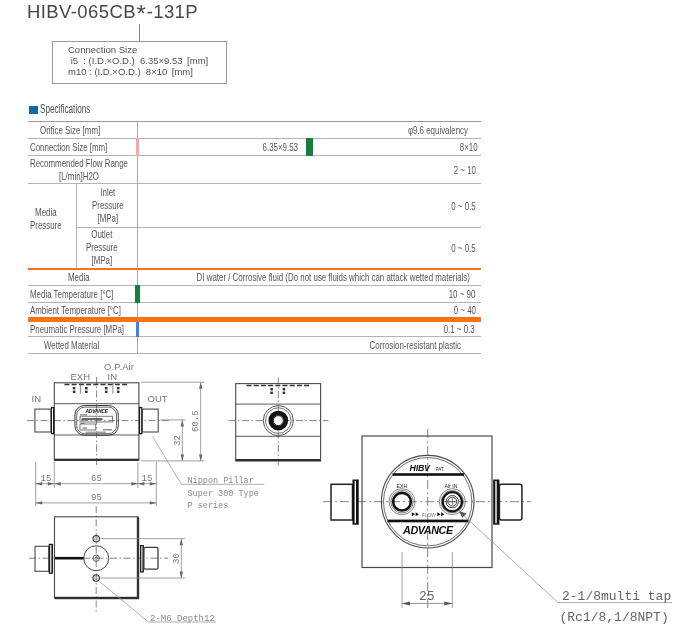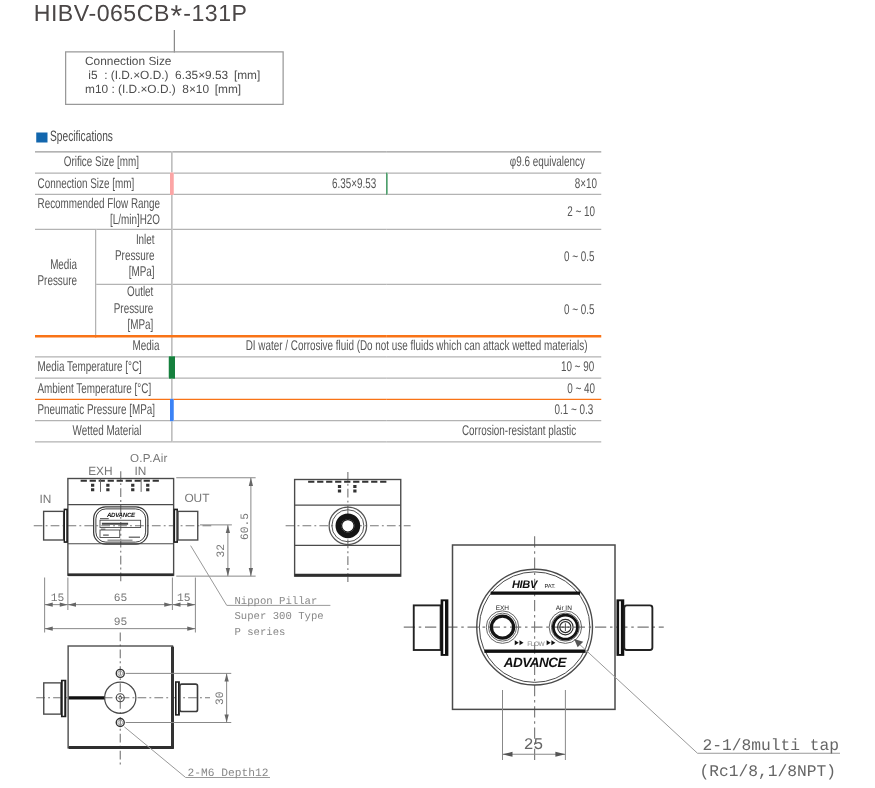--- a/index.html
+++ b/index.html
@@ -3,21 +3,21 @@
 <meta charset="utf-8">
 <style>
 html,body{margin:0;padding:0;background:#fff;}
 body{width:700px;height:630px;position:relative;font-family:"Liberation Sans",sans-serif;overflow:hidden;}
 .abs{position:absolute;}
 table{border-collapse:collapse;table-layout:fixed;}
 td{padding:0;font-family:"Liberation Sans",sans-serif;font-size:11.3px;color:#555;vertical-align:middle;white-space:nowrap;}
 td span.cx{display:inline-block;transform:scaleX(0.70);white-space:nowrap;}
 td.lab span.cx{transform-origin:0 50%;}
 td.val span.cx{transform-origin:50% 50%;}
-td.lab{text-align:right;padding-left:2px;margin-top:13px;}
+td.lab{text-align:center;padding-left:2px;margin-top:13px;}
 td.val{text-align:right;}
 </style>
 </head>
 <body>
 
 <div class="abs" style="left:27px;top:-4px;font-size:18.5px;color:#4a4646;letter-spacing:0.4px;">HIBV-065CB<span style="display:inline-block;transform:translateY(4px);margin:0 0.5px;font-size:24px;">*</span>-131P</div>
 
 <div class="abs" style="left:139px;top:24px;width:1px;height:18px;background:#8a8a8a;"></div>
 
 <div class="abs" style="left:52px;top:41px;width:173px;height:41px;border:1px solid #999;"></div>
@@ -40,21 +40,21 @@
       </colgroup>
 
 <tbody>
         <tr style="height:17px;border-top:1px solid #9b9b9b;border-bottom:1px solid #b3b3b3;">
 <td class="lab" colspan="2" style="border-right:1px solid #aaa;"><span class="cx">Orifice Size [mm]</span></td>
 <td class="val" colspan="2"><span class="cx">φ9.6 equivalency</span></td>
 </tr>
 
 <tr style="height:17px;border-bottom:1px solid #b3b3b3;">
 <td class="lab" colspan="2" style="border-right:3px solid #fca5a5;"><span class="cx">Connection Size [mm]</span></td>
-<td class="val" style="border-right:1px solid #15803d;"><span class="cx">6.35×9.53</span></td>
+<td class="val" style="border-right:7px solid #15803d;"><span class="cx">6.35×9.53</span></td>
 <td class="val"><span class="cx">8×10</span></td>
 </tr>
 
 <tr style="height:28px;border-bottom:1px solid #b3b3b3;">
 <td class="lab" colspan="2" style="border-right:1px solid #aaa;line-height:13px;"><span class="cx">Recommended Flow Range<br>[L/min]H2O</span></td>
 <td class="val" colspan="2"><span class="cx">2 ~ 10</span></td>
 </tr>
 
 <tr style="height:44px;border-bottom:1px solid #b3b3b3;">
 <td class="lab" rowspan="2" style="border-right:1px solid #b3b3b3;line-height:13px;">
@@ -72,21 +72,21 @@
 <tr style="height:17px;border-bottom:1px solid #b3b3b3;">
 <td class="lab" colspan="2" style="border-right:1px solid #aaa;"><span class="cx">Media</span></td>
 <td class="val" colspan="2"><span class="cx">DI water / Corrosive fluid (Do not use fluids which can attack wetted materials)</span></td>
 </tr>
 
 <tr style="height:17px;border-bottom:1px solid #b3b3b3;">
 <td class="lab" colspan="2" style="border-right:5px solid #15803d;"><span class="cx">Media Temperature [°C]</span></td>
 <td class="val" colspan="2"><span class="cx">10 ~ 90</span></td>
 </tr>
 
-<tr style="height:17px;border-bottom:1px solid #f97316;">
+<tr style="height:17px;border-bottom:5px solid #f97316;">
 <td class="lab" colspan="2" style="border-right:1px solid #aaa;"><span class="cx">Ambient Temperature [°C]</span></td>
 <td class="val" colspan="2"><span class="cx">0 ~ 40</span></td>
 </tr>
 
 <tr style="height:17px;border-bottom:1px solid #b3b3b3;">
 <td class="lab" colspan="2" style="border-right:3px solid #3b82f6;"><span class="cx">Pneumatic Pressure [MPa]</span></td>
 <td class="val" colspan="2"><span class="cx">0.1 ~ 0.3</span></td>
 </tr>
 
 <tr style="height:17px;border-bottom:1px solid #b3b3b3;">

